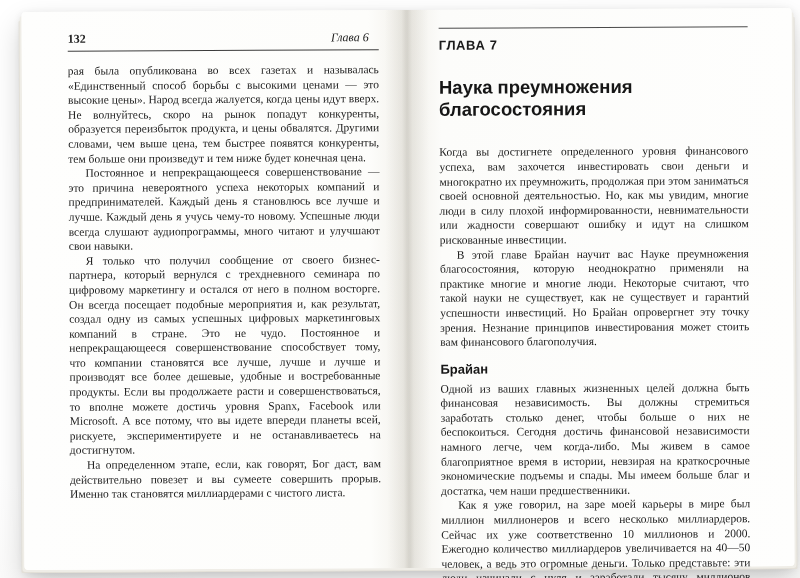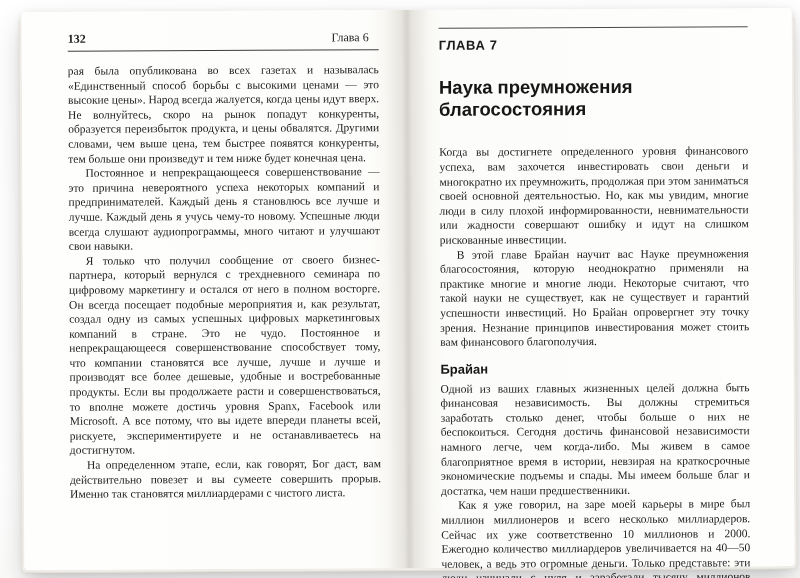--- a/index.html
+++ b/index.html
@@ -79,21 +79,21 @@
   
   .page-header {
     display: flex;
     justify-content: space-between;
     align-items: baseline;
     padding-right: 10px;
     font-size: 12px;
     color: #222;
   }
   .pagenum { font-weight: bold; }
-  .running { }
+  .running { font-style: italic; }
 
   .header-rule {
     border-top: 1px solid #3c3c3c;
     margin-top: 4px;
     margin-bottom: 12px;
   }
 
   
   .body p {
     font-family: "Liberation Serif", serif;

